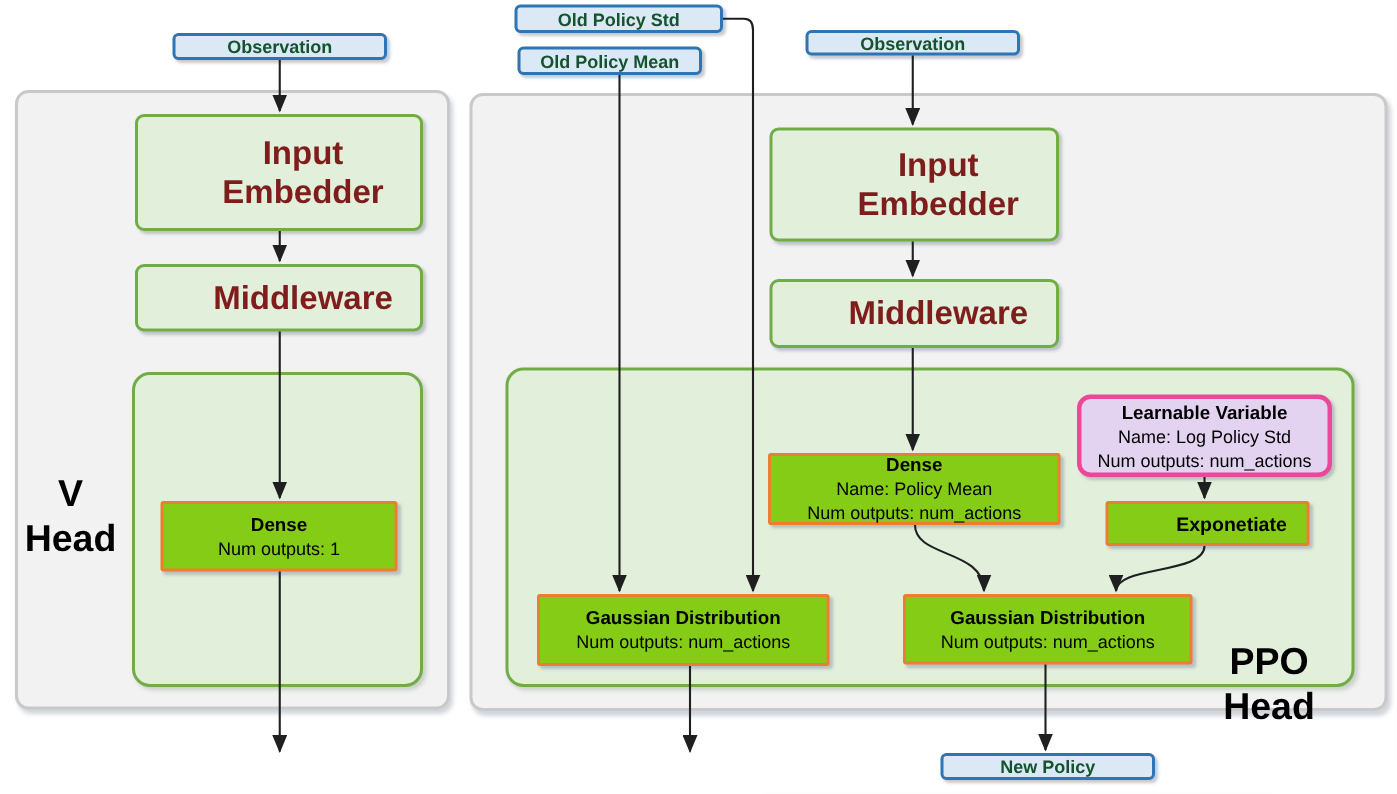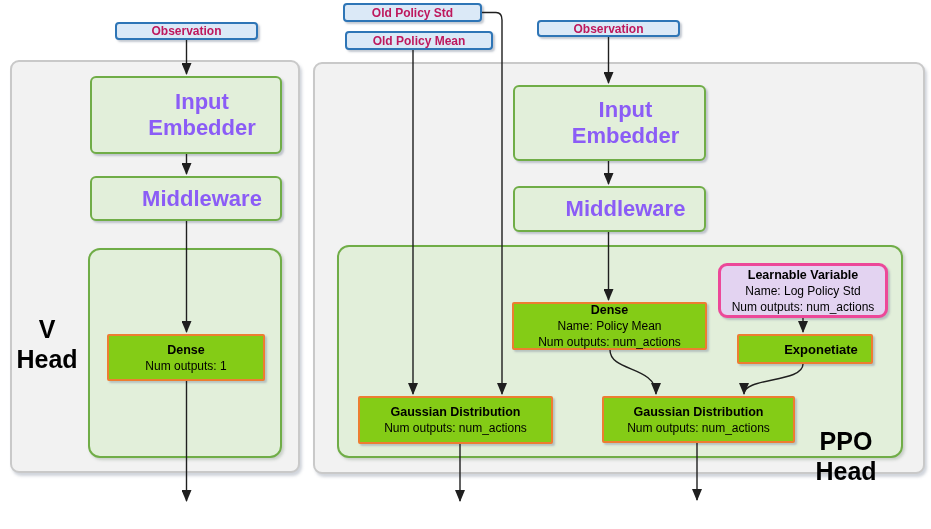--- a/index.html
+++ b/index.html
@@ -14,23 +14,23 @@
   .container-green{
     position:absolute;background:#e2efda;border:2.5px solid #70ad47;border-radius:12px;
     box-shadow:2px 2px 3px rgba(120,140,120,.35);box-sizing:border-box;
   }
   .node{
     position:absolute;display:flex;flex-direction:column;align-items:center;justify-content:center;
     box-sizing:border-box;text-align:center;
     box-shadow:2px 2px 2px rgba(140,150,165,.5);
   }
   .node-blue{background:#dbe9f7;border:2px solid #2e75b6;border-radius:4px;
-    font-weight:bold;font-size:12px;color:#be185d;}
+    font-weight:bold;font-size:12px;color:#14532d;}
   .node-green-lg{background:#e2efda;border:2px solid #70ad47;border-radius:6px;
-    font-weight:bold;font-size:22px;color:#8b5cf6;padding-left:32px;}
+    font-weight:bold;font-size:22px;color:#7f1d1d;padding-left:32px;}
   .node-orange{background:#84cc16;border:2.5px solid #ed7d31;border-radius:2px;}
   .node-purple{background:#e3d3f1;border:3px solid #ec4899;border-radius:9px;}
   .t-title{font-weight:bold;font-size:12.5px;line-height:16px;}
   .t-detail{font-size:12px;line-height:16px;}
   .t-exp{font-weight:bold;font-size:13px;margin-left:32px;}
   .head-label{
     position:absolute;text-align:center;font-weight:bold;font-size:25px;line-height:30px;color:#000;
   }
   .wires{position:absolute;left:0;top:0;width:931px;height:529px;pointer-events:none;}
 </style>
@@ -72,21 +72,21 @@
 
   <div class="head-label" style="left:802px;top:390px;width:88px;margin-top:36px;">
     <div>PPO</div>
     <div>Head</div>
   </div>
 
   <div class="node node-blue" style="left:343px;top:3px;width:139px;height:19px;">
     <span>Old Policy Std</span>
   </div>
 
-  <div class="node node-blue" style="left:345px;top:31px;width:148px;height:19px;">
+  <div class="node node-blue" style="left:345px;top:31px;width:123px;height:19px;">
     <span>Old Policy Mean</span>
   </div>
 
   <div class="node node-blue" style="left:537px;top:20px;width:143px;height:17px;">
     <span>Observation</span>
   </div>
 
   <div class="node node-green-lg" style="left:513px;top:85px;width:193px;height:76px;">
     <span>Input Embedder</span>
   </div>
@@ -115,20 +115,23 @@
     <span class="t-title">Gaussian Distribution</span>
     <span class="t-detail">Num outputs: num_actions</span>
   </div>
 
   <div class="node node-orange" style="left:602px;top:396px;width:193px;height:47px;">
     <span class="t-title">Gaussian Distribution</span>
     <span class="t-detail">Num outputs: num_actions</span>
   </div>
 
 
+  <div class="node node-blue" style="left:627px;top:502px;width:143px;height:18px;">
+    <span>New Policy</span>
+  </div>
 
   <svg class="wires" viewBox="0 0 931 529">
     <defs>
       <marker id="arw" markerUnits="userSpaceOnUse" markerWidth="12" markerHeight="10" viewBox="0 0 12 10" refX="11" refY="5" orient="auto">
         <polygon points="0,0 12,5 0,10" fill="#1f1f1f"></polygon>
       </marker>
     </defs>
     <g stroke="#1f1f1f" stroke-width="1.4" fill="none">
 
       <path d="M186.5,40 V74" marker-end="url(#arw)"></path>

